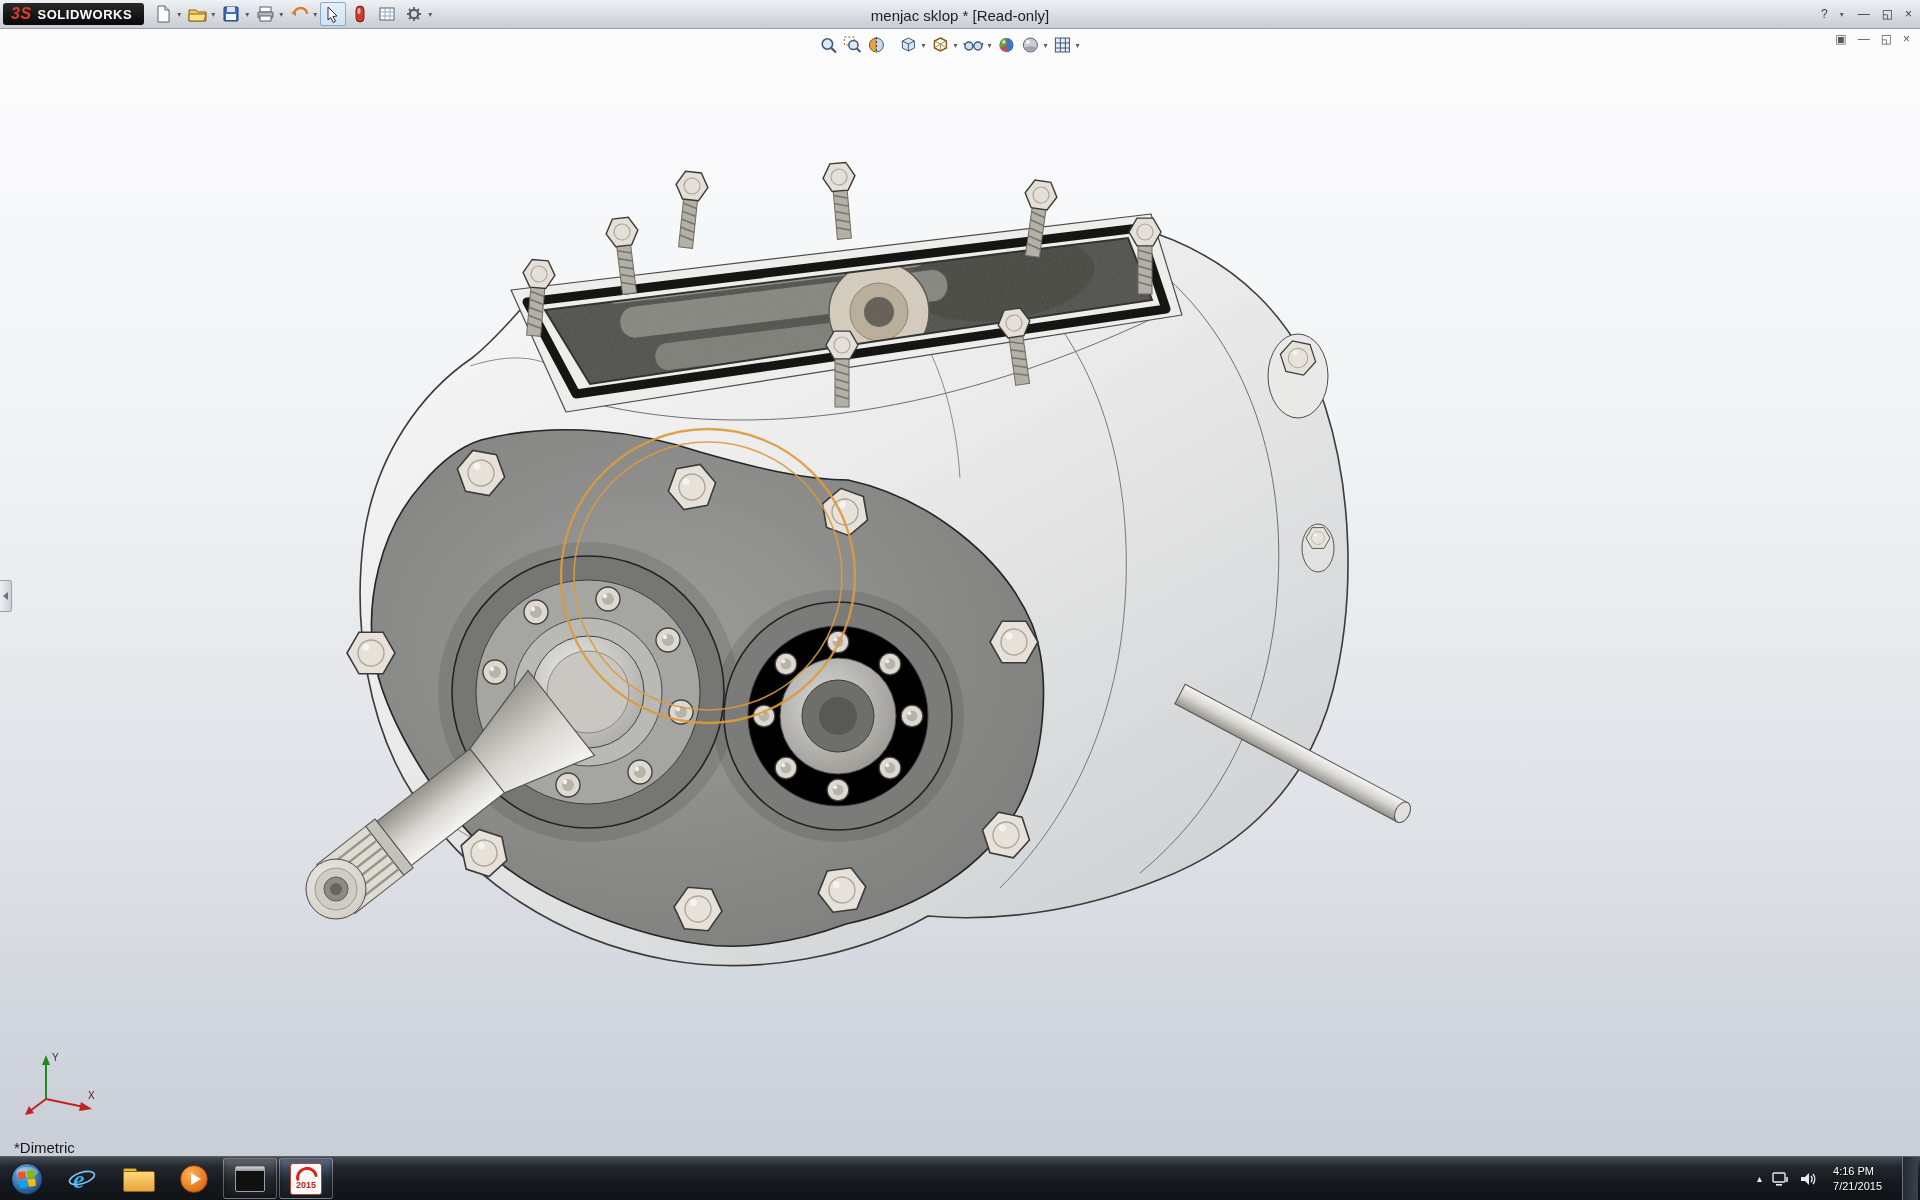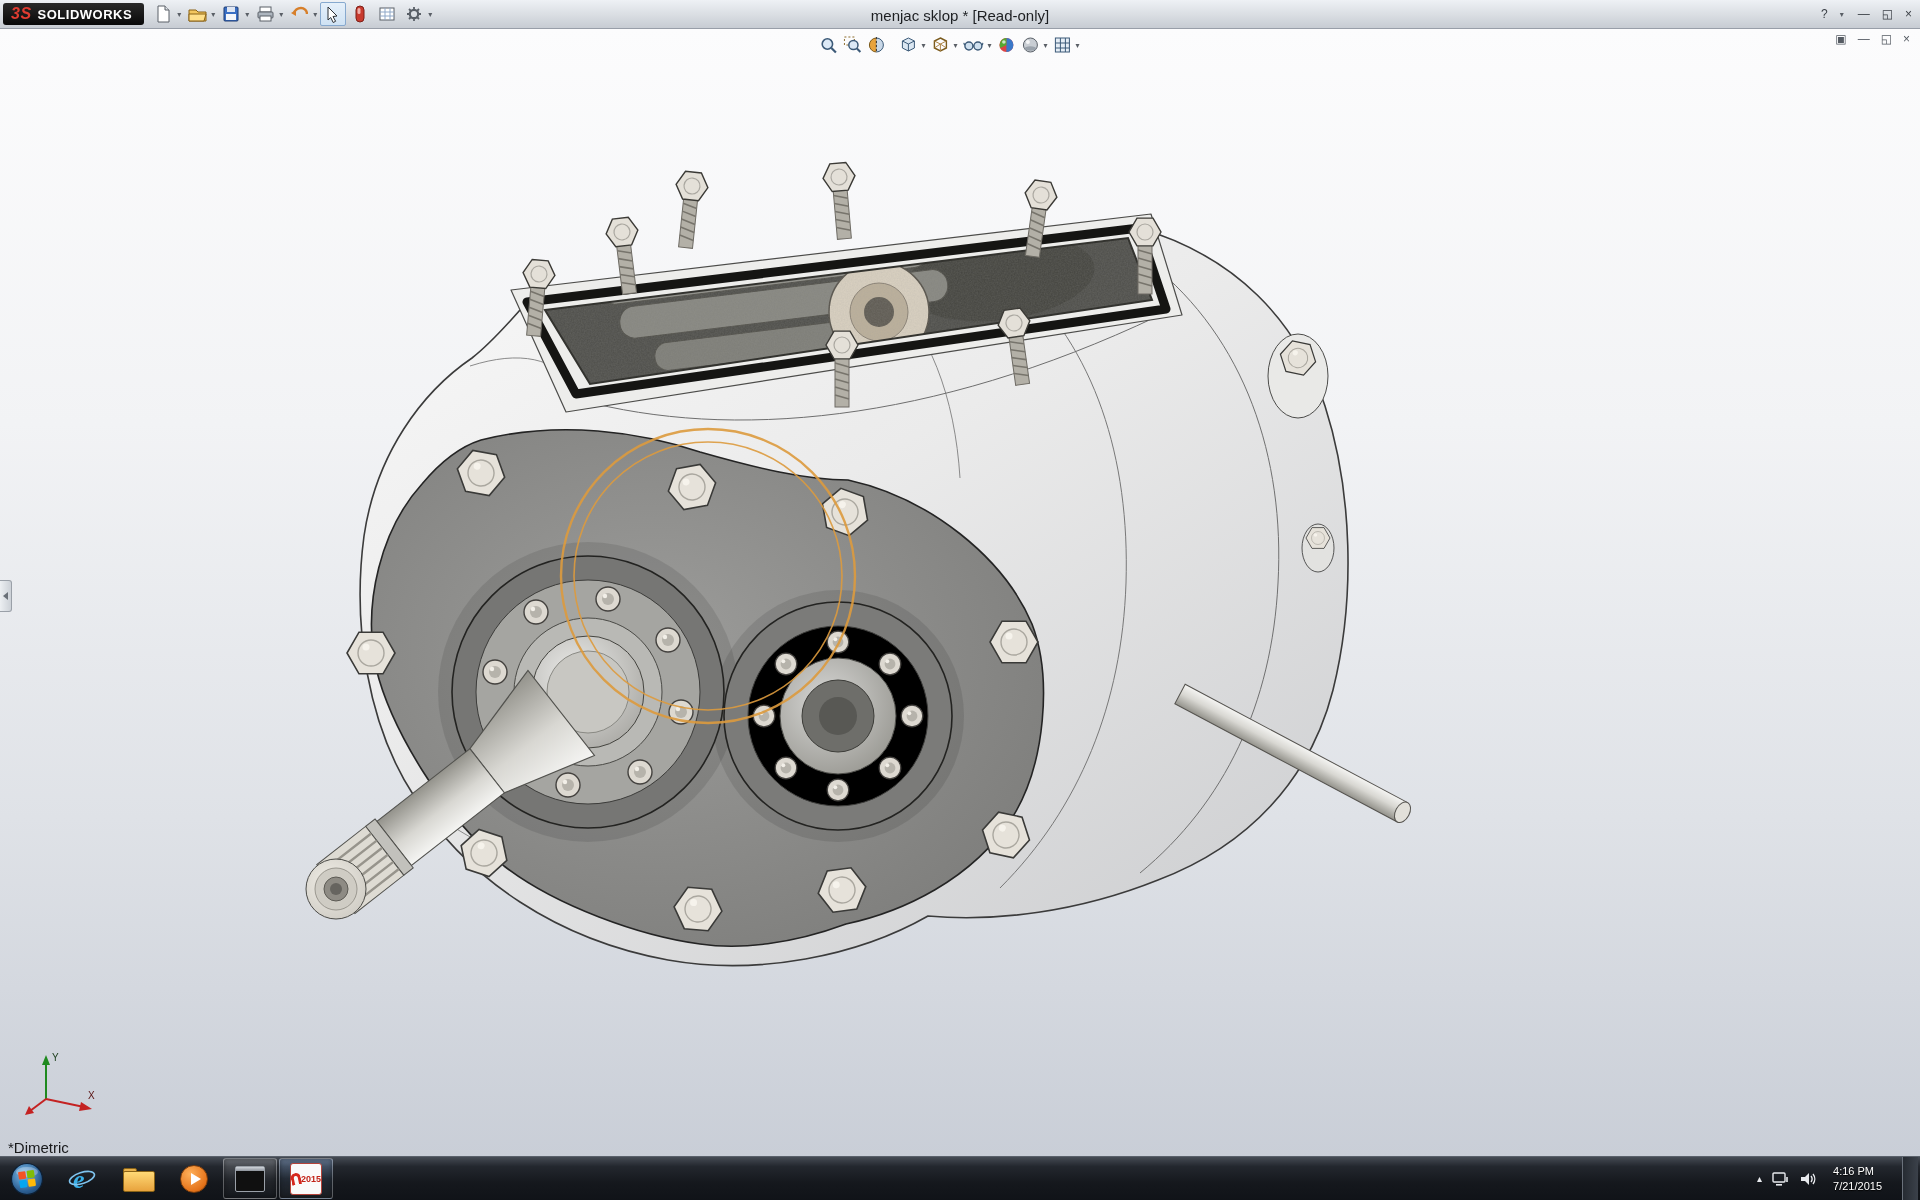--- a/index.html
+++ b/index.html
@@ -32,39 +32,39 @@
   .hud-sep{width:6px;}
 
   
   .doc-controls{position:absolute;top:4px;right:10px;display:flex;gap:11px;color:#555b63;font-size:12px;z-index:5;}
 
   
   .left-tab{position:absolute;left:0;top:552px;width:11px;height:30px;background:linear-gradient(90deg,#eceff2,#ccd1d7);
     border:1px solid #9aa0a8;border-left:none;border-radius:0 3px 3px 0;display:flex;align-items:center;justify-content:center;}
   .left-tab i{display:block;width:0;height:0;border-top:4px solid transparent;border-bottom:4px solid transparent;border-right:5px solid #6a7078;}
 
-  .view-label{position:absolute;left:8px;bottom:1px;font-size:15px;color:#17181a;}
+  .view-label{position:absolute;left:14px;bottom:1px;font-size:15px;color:#17181a;}
   .triad{position:absolute;left:24px;bottom:38px;}
 
   
   .taskbar{position:absolute;bottom:0;left:0;right:0;height:43px;
     background:linear-gradient(180deg,#454b54 0%,#23272e 22%,#15181d 60%,#101318 100%);
     border-top:1px solid #5a616b;display:flex;align-items:center;z-index:40;}
   .start-button{width:54px;height:43px;display:flex;align-items:center;justify-content:center;}
   .tb-app{width:52px;height:39px;margin:0 1px;border-radius:3px;display:flex;align-items:center;justify-content:center;border:1px solid transparent;}
   .tb-app.open{background:linear-gradient(180deg,rgba(255,255,255,.22),rgba(255,255,255,.06) 50%,rgba(255,255,255,.02));border:1px solid rgba(255,255,255,.28);box-shadow:inset 0 0 4px rgba(0,0,0,.4);}
   .tb-app.active{background:linear-gradient(180deg,rgba(160,200,255,.35),rgba(120,160,210,.12) 50%,rgba(255,255,255,.04));}
   .folder-icon{position:relative;width:30px;height:22px;}
   .folder-icon .back{position:absolute;left:0;top:3px;width:30px;height:19px;background:linear-gradient(180deg,#ffd976,#e8a33d);border:1px solid #8a6316;border-radius:2px;}
   .folder-icon .tabb{position:absolute;left:0;top:0;width:12px;height:6px;background:#e8b24d;border:1px solid #8a6316;border-radius:2px 2px 0 0;}
   .wmp-icon{width:26px;height:26px;border-radius:50%;background:radial-gradient(circle at 35% 30%,#ffb05a,#e4731a 70%,#a34d0d);display:flex;align-items:center;justify-content:center;border:1px solid #7e3d0a;}
   .wmp-icon i{display:block;width:0;height:0;border-top:6px solid transparent;border-bottom:6px solid transparent;border-left:10px solid #fff;margin-left:3px;}
   .cmd-icon{width:28px;height:24px;background:#101010;border:1px solid #9aa0a8;border-radius:2px;position:relative;}
   .cmd-icon::before{content:"";position:absolute;left:0;top:0;right:0;height:4px;background:linear-gradient(180deg,#cfd4da,#8d939b);}
-  .sw-icon{width:30px;height:30px;background:#fafafa;border:1px solid #b5433a;border-radius:3px;display:flex;flex-direction:row;align-items:center;justify-content:center;line-height:1;}
+  .sw-icon{width:30px;height:30px;background:#fafafa;border:1px solid #b5433a;border-radius:3px;display:flex;flex-direction:column;align-items:center;justify-content:center;line-height:1;}
   .sw-icon .swoosh{width:16px;height:9px;border:3px solid #d6281e;border-bottom:none;border-radius:16px 16px 0 0;transform:rotate(-12deg);}
   .sw-icon .year{font-size:9px;font-weight:bold;color:#c22318;margin-top:2px;}
   .tray{margin-left:auto;display:flex;align-items:center;gap:10px;padding-right:2px;color:#f0f2f5;}
   .tray-glyph{font-size:10px;color:#e8eaee;}
   .clock{font-size:11px;line-height:1.3;color:#fff;text-shadow:0 1px 1px #000;padding:0 6px;}
   .show-desktop{width:15px;height:43px;margin-left:4px;border-left:1px solid #6a717b;background:linear-gradient(90deg,#262b32,#3b414a);}
 </style>
 </head>
 <body>
 

